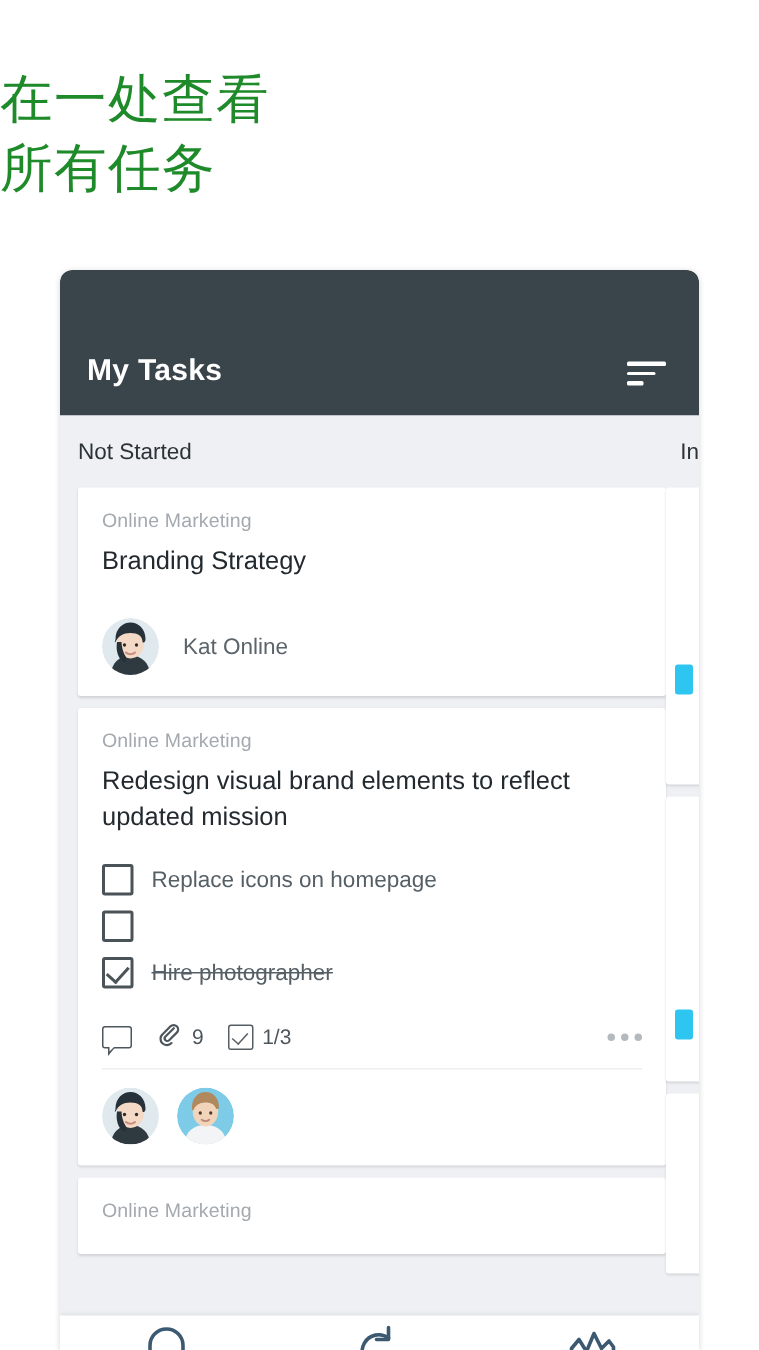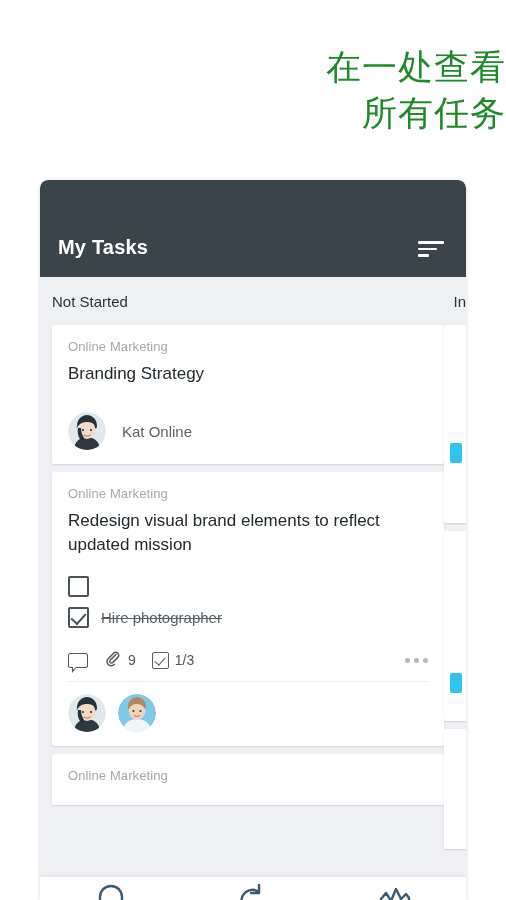--- a/index.html
+++ b/index.html
@@ -18,21 +18,21 @@
     height: 900px;
     background: #ffffff;
   }
 
   
   .headline {
     position: absolute;
     top: 44px;
     left: 0;
     width: 506px;
-    text-align: right;
+    text-align: left;
     color: #1e8a29;
     font-size: 35px;
     line-height: 46px;
     font-weight: 400;
     letter-spacing: 1px;
   }
   .headline .line { display: block; }
 
   
   .phone {
@@ -352,20 +352,24 @@
             </div>
           </div>
 
           <div class="card">
             <div class="project">Online Marketing</div>
             <div class="task-title">Redesign visual brand elements to reflect updated mission</div>
 
             <div class="subtasks">
               <div class="subtask">
                 <span class="cbox"></span>
+                <span class="subtask-label">Replace icons on homepage</span>
+              </div>
+              <div class="subtask">
+                <span class="cbox"></span>
               </div>
               <div class="subtask">
                 <span class="cbox checked"></span>
                 <span class="subtask-label done">Hire photographer</span>
               </div>
             </div>
 
             <div class="meta">
               <div class="meta-item">
                 <span class="bubble"></span>

